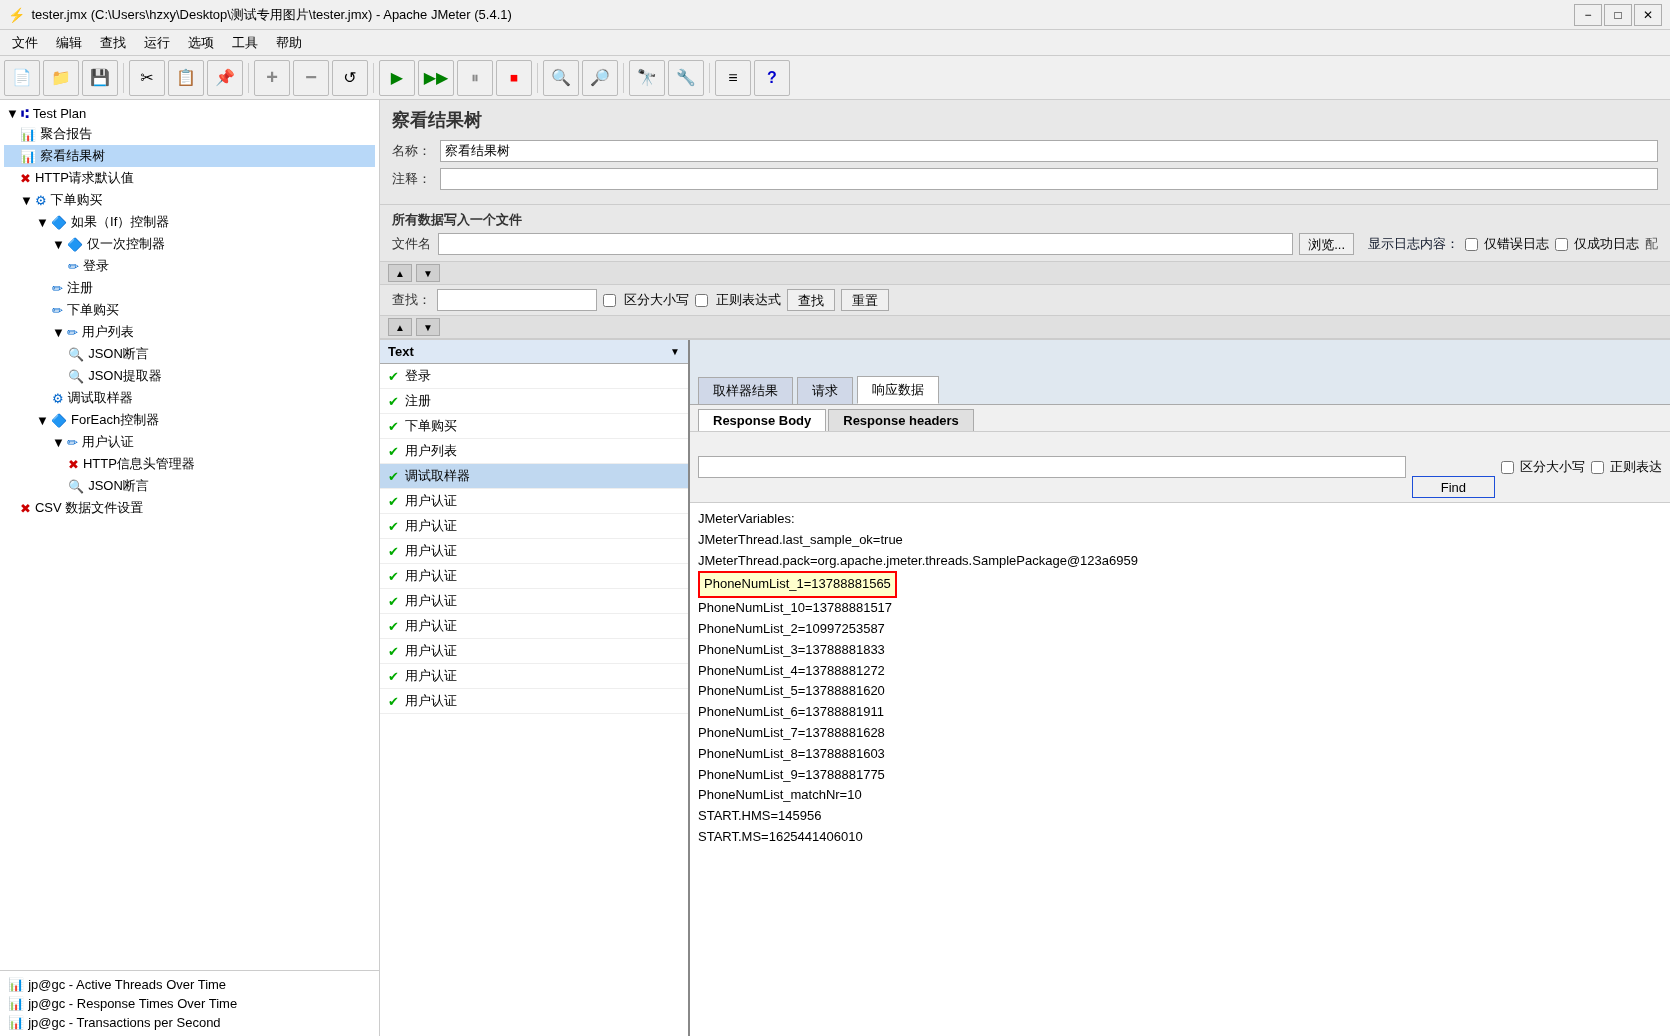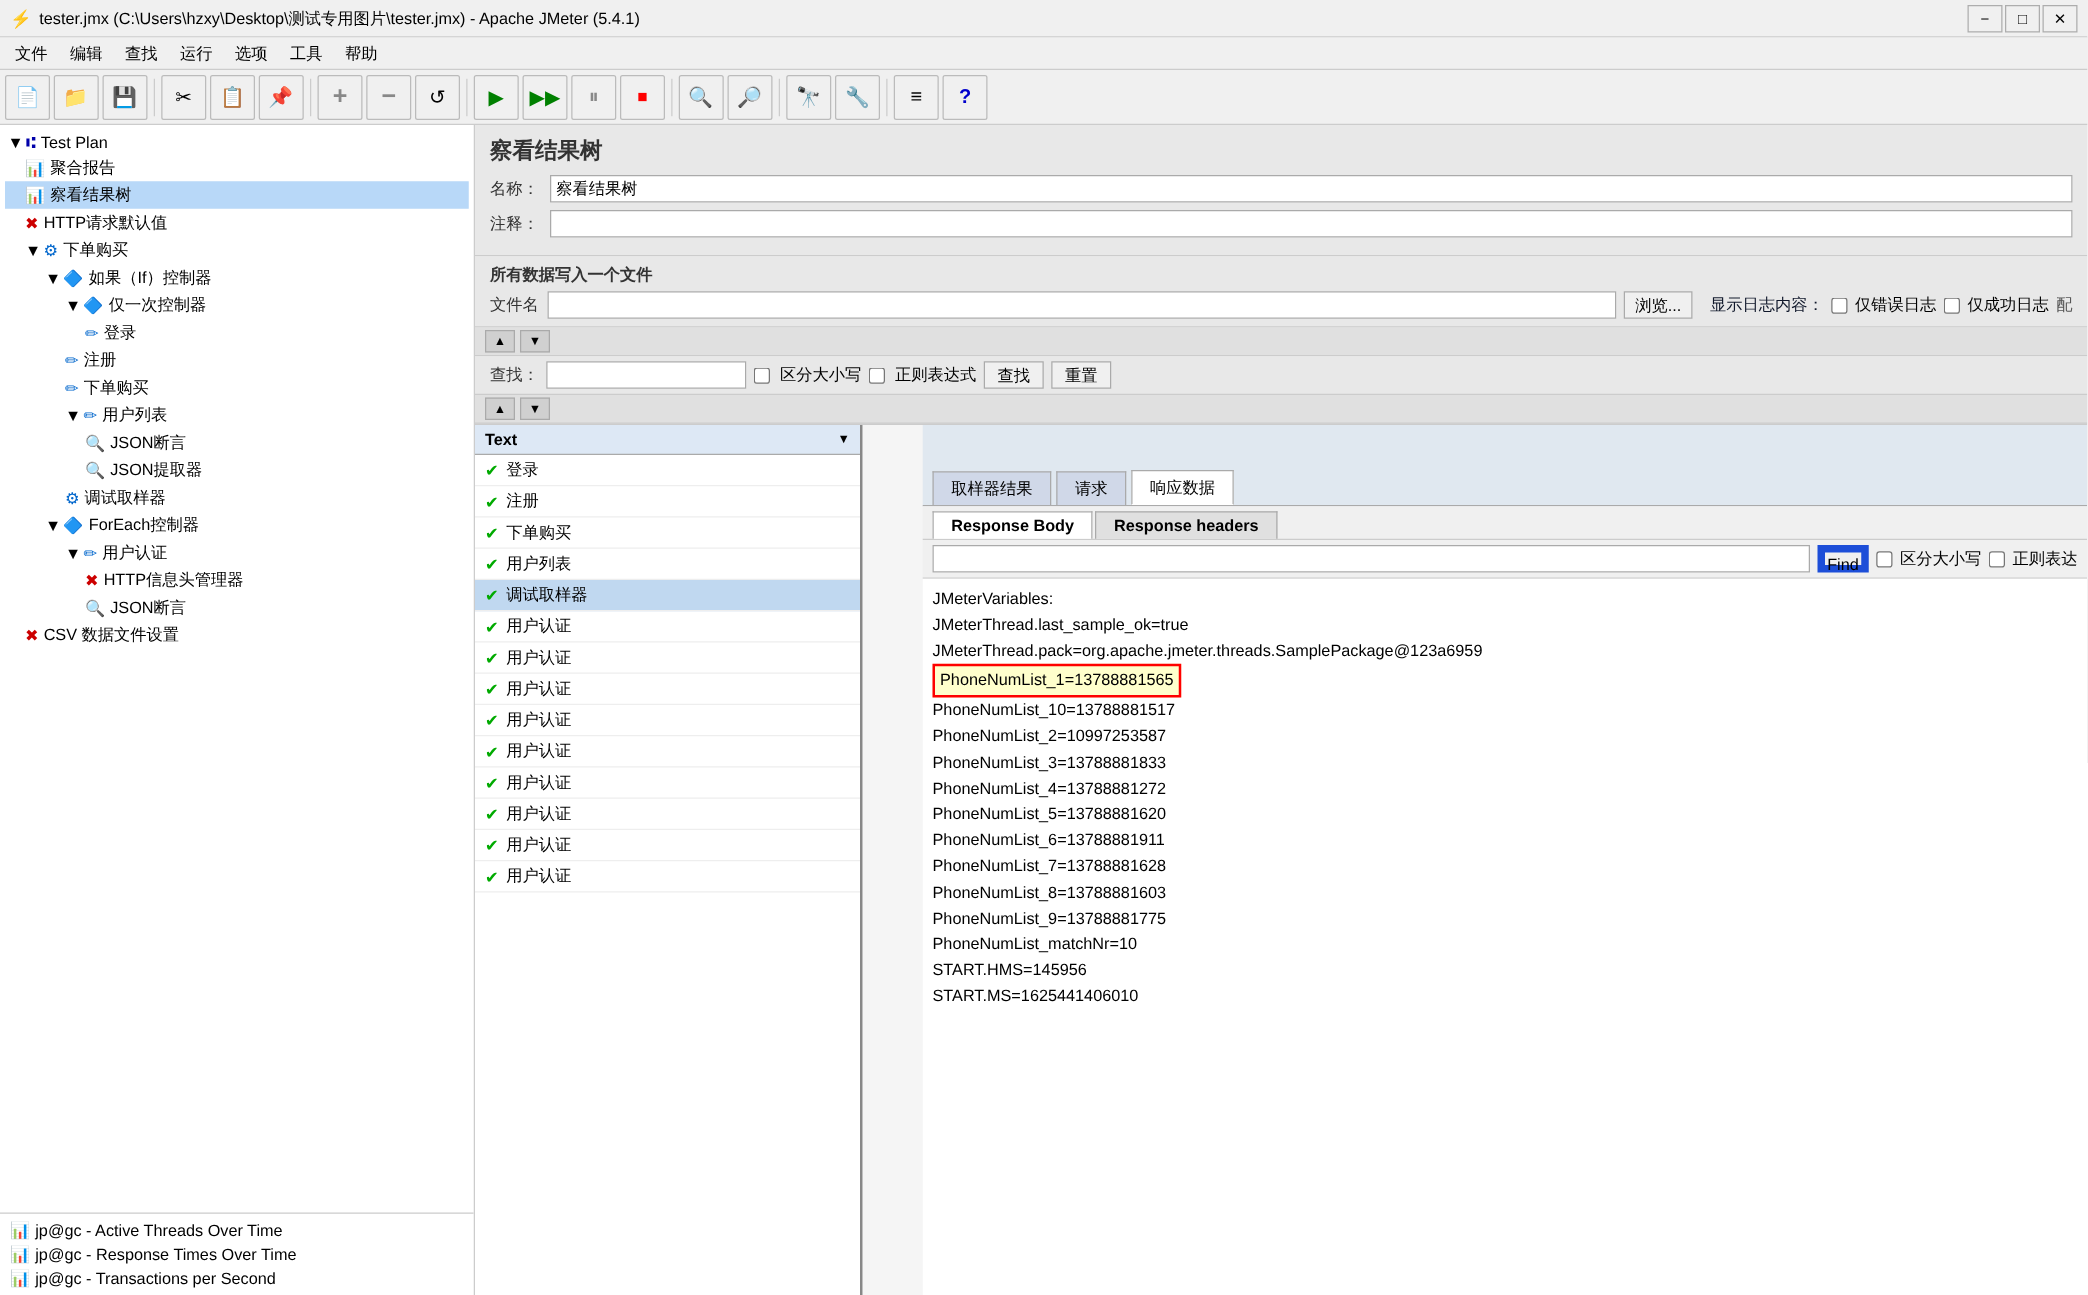--- a/index.html
+++ b/index.html
@@ -206,21 +206,20 @@
       cursor: pointer;
       height: 22px;
     }
 
     
     .content-area {
       display: flex;
       flex: 1;
       overflow: hidden;
       border-top: 1px solid #ccc;
-      gap: 48px;
     }
 
     
     .sample-tree {
       width: 310px;
       background: #fff;
       border-right: 2px solid #888;
       overflow-y: auto;
       display: flex;
       flex-direction: column;
@@ -312,25 +311,26 @@
       border-bottom: 1px solid #ccc;
     }
     .detail-search-input {
       flex: 1;
       border: 1px solid #aaa;
       height: 22px;
       padding: 2px 4px;
       background: #fff;
     }
     .detail-find-btn {
-      padding: 2px 2px;
-      background: #f0f0f0;
-      border: 6px solid #1d4ed8;
+      padding: 2px 28px;
+      background: #f0f0f0;
+      border: 1px solid #1d4ed8;
       cursor: pointer;
       height: 22px;
+      margin-top: 40px;
     }
 
     
     .detail-body {
       flex: 1;
       overflow-y: auto;
       padding: 6px 8px;
       background: #fff;
       font-family: Consolas, monospace;
       font-size: 13px;

